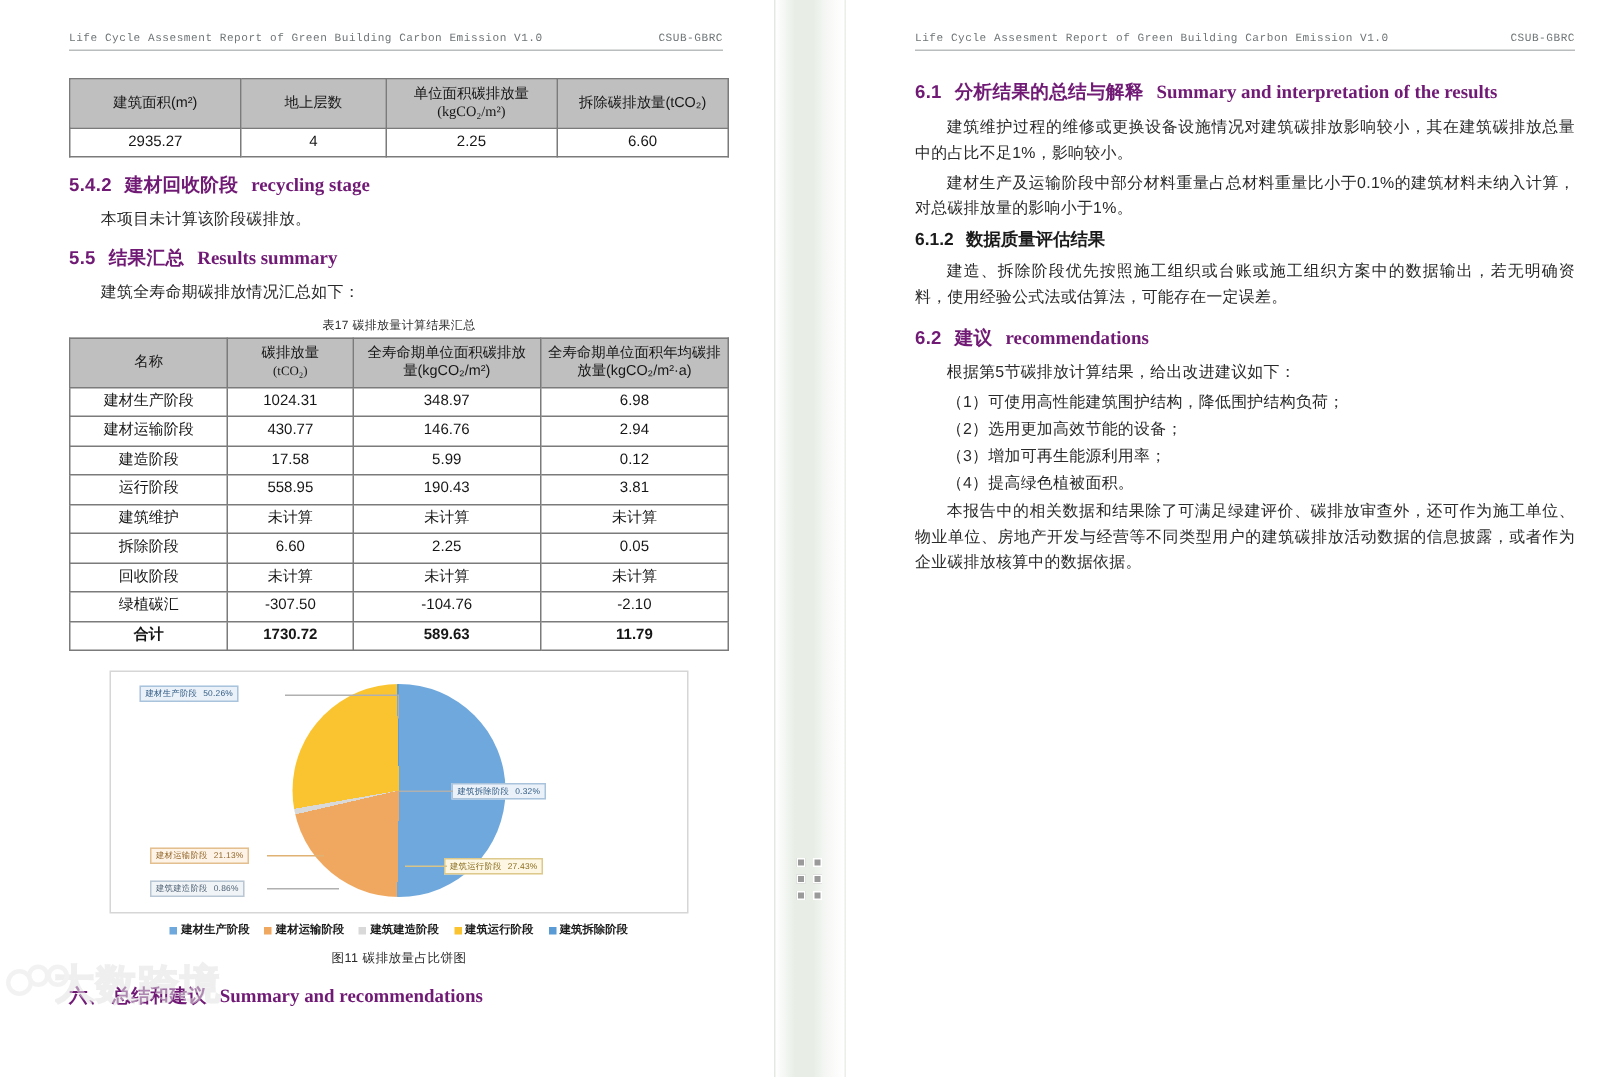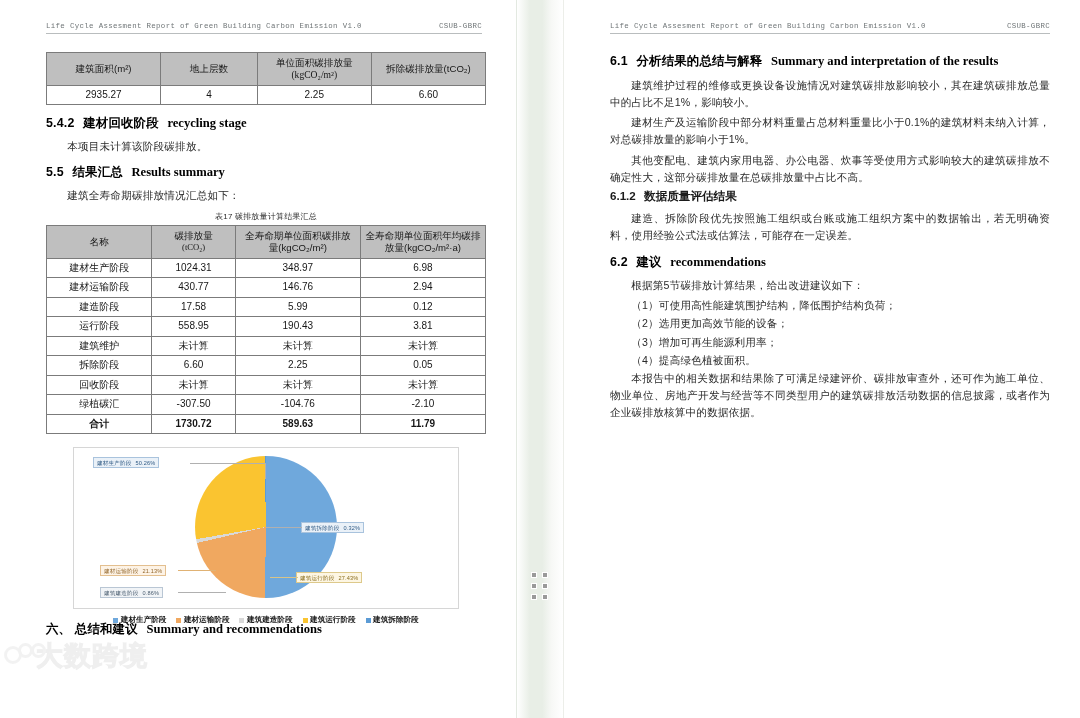--- a/index.html
+++ b/index.html
@@ -69,21 +69,21 @@
   .content {
     position: absolute;
     left: 46px; right: 30px; top: 44px;
   }
 
   
   h2.sec {
     margin: 0 0 6px 0;
     font-size: 12.4px;
     font-weight: bold;
-    color: #000000;
+    color: #701a75;
     letter-spacing: .2px;
   }
   h2.sec .en {
     font-family: "Liberation Serif", "DejaVu Serif", serif;
     font-size: 12.6px;
     font-weight: bold;
     margin-left: 5px;
     letter-spacing: 0;
   }
   h3.subsec {
@@ -418,20 +418,21 @@
               <i style="background: rgb(250, 196, 48);"></i>
               <span>建筑运行阶段</span>
             </span>
             <span class="key">
               <i style="background: rgb(91, 155, 213);"></i>
               <span>建筑拆除阶段</span>
             </span>
           </div>
       </div>
 
+      <div class="fig-caption" style="margin-top:24px;">图11 碳排放量占比饼图</div>
 
       <h2 class="sec" style="margin-top:12px;">
         <span>六、</span>
         <span>总结和建议</span>
         <span class="en">Summary and recommendations</span>
       </h2>
 
     </div>
 
     <div class="watermark">
@@ -465,21 +466,20 @@
     <div class="content" style="top:52px;">
 
       <h2 class="sec" style="line-height:1.5;">
         <span>6.1</span>
         <span style="margin-left:5px;">分析结果的总结与解释</span>
         <span class="en">Summary and interpretation of the results</span>
       </h2>
 
       <p class="body indent">建筑维护过程的维修或更换设备设施情况对建筑碳排放影响较小，其在建筑碳排放总量中的占比不足1%，影响较小。</p>
       <p class="body indent">建材生产及运输阶段中部分材料重量占总材料重量比小于0.1%的建筑材料未纳入计算，对总碳排放量的影响小于1%。</p>
-      <p class="body indent">其他变配电、建筑内家用电器、办公电器、炊事等受使用方式影响较大的建筑碳排放不确定性大，这部分碳排放量在总碳排放量中占比不高。</p>
 
       <h3 class="subsec" style="">
         <span>6.1.2</span>
         <span style="margin-left:5px;">数据质量评估结果</span>
       </h3>
       <p class="body indent">建造、拆除阶段优先按照施工组织或台账或施工组织方案中的数据输出，若无明确资料，使用经验公式法或估算法，可能存在一定误差。</p>
 
       <h2 class="sec" style="margin-top:10px;">
         <span>6.2</span>
         <span style="margin-left:5px;">建议</span>

